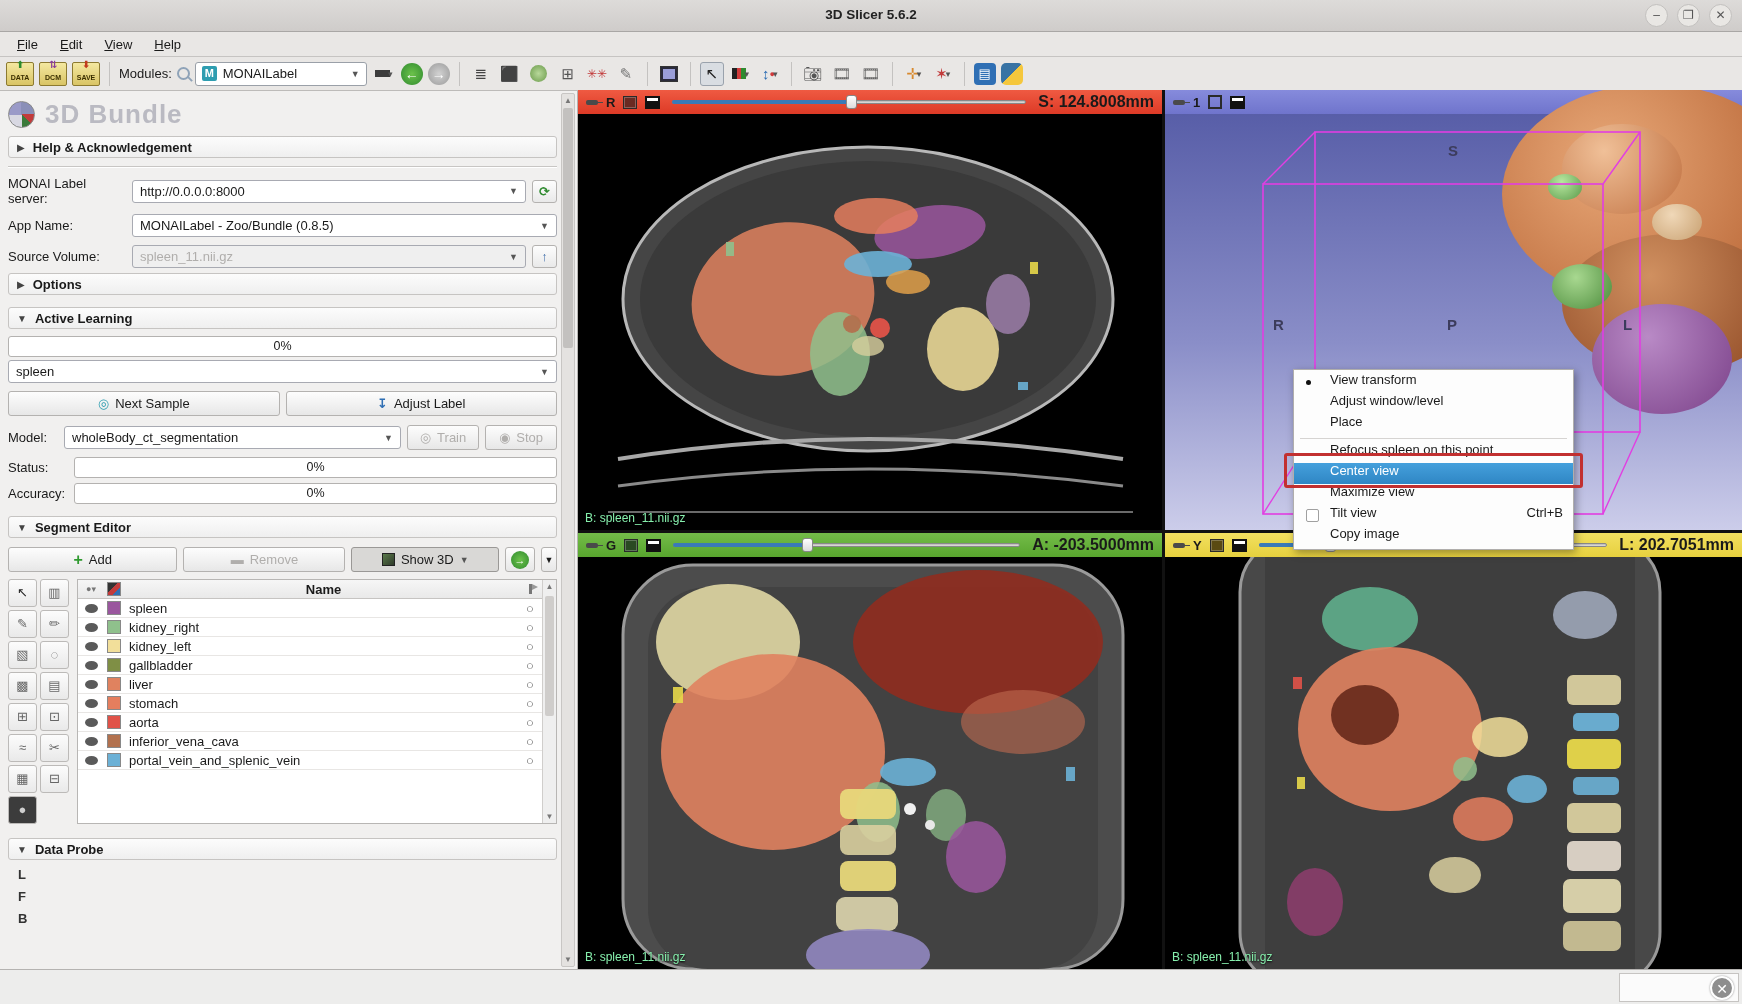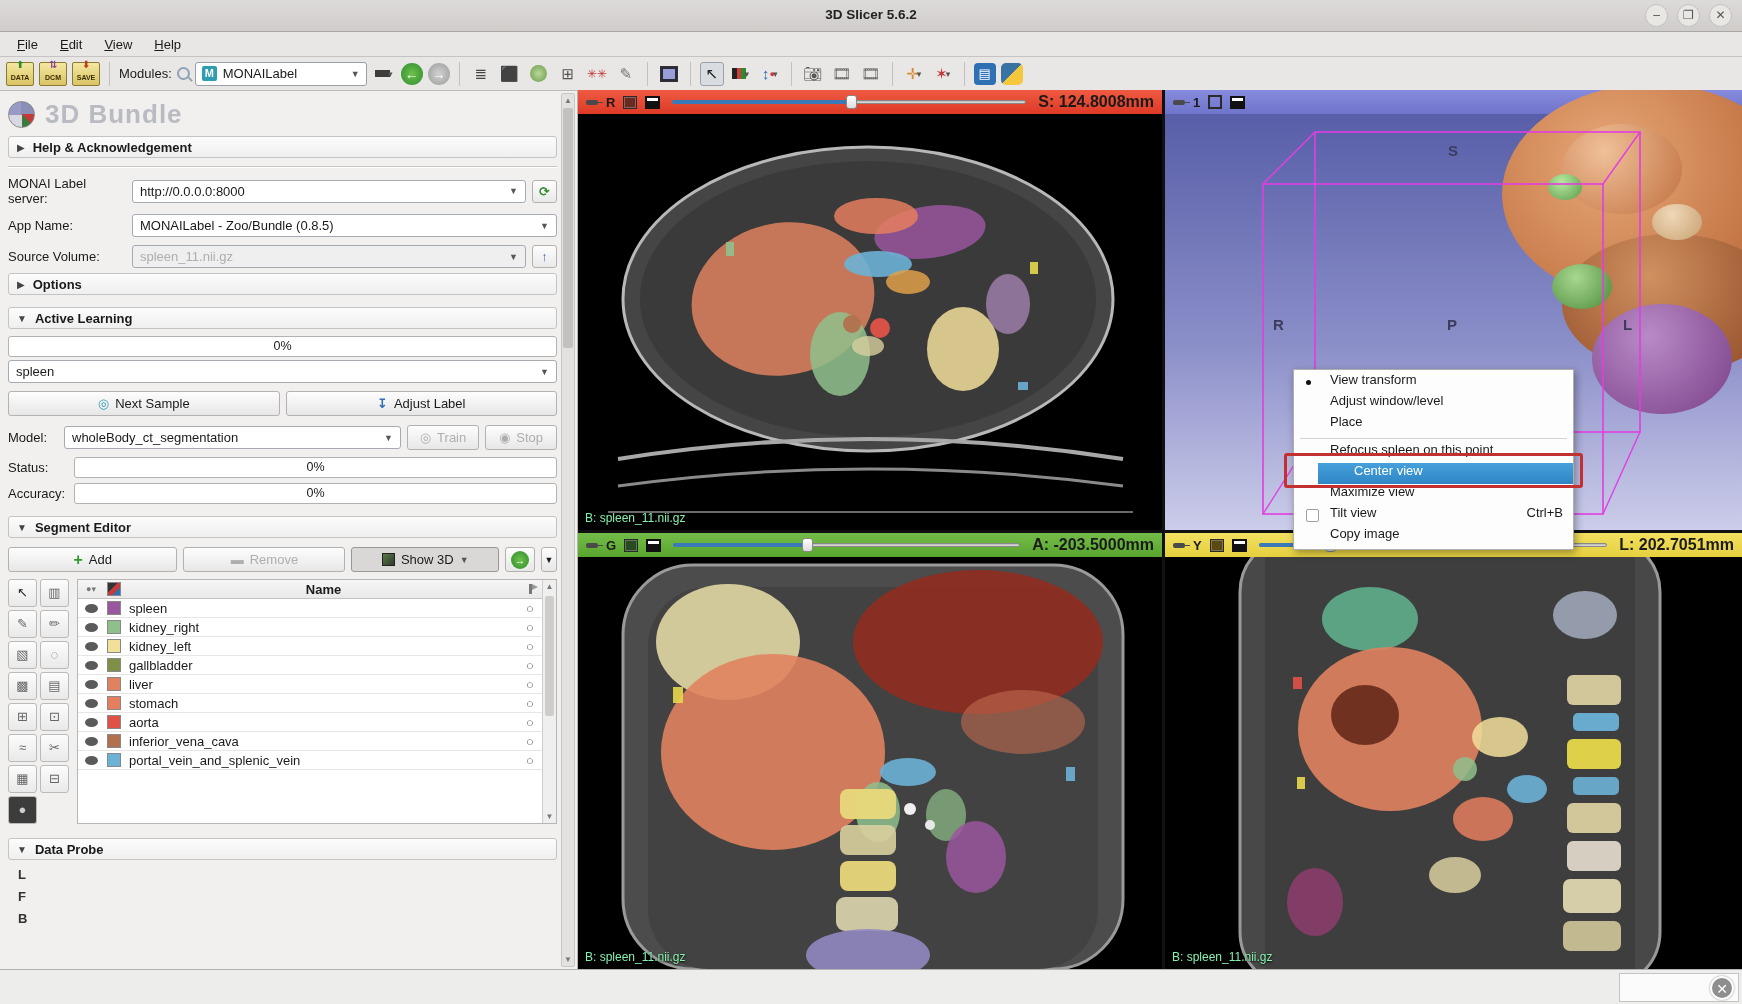--- a/index.html
+++ b/index.html
@@ -96,21 +96,21 @@
   .cornerlabel { position:absolute; left:7px; bottom:5px; color:#86efac; font-size:12px; text-shadow:0 1px 2px #000; }
 
   .vbody3d { background:linear-gradient(#585ea8 0%,#8a8ec8 55%,#cccdea 100%); }
   .blob { position:absolute; border-radius:50%; }
   .orientletter { position:absolute; font-size:15px; font-weight:bold; color:#3c3c5c; }
 
   
   .ctxmenu { position:absolute; left:715px; top:279px; width:281px; background:#fdfdfd; border:1px solid #b0aeac; box-shadow:2px 3px 8px rgba(0,0,0,.35); z-index:50; padding:2px 0; }
   .ctxitem { height:21px; display:flex; padding:0 10px 0 12px; gap:0; }
   .ctxitem .gutter { width:24px; flex:none; display:flex; align-items:center; }
-  .ctxitem.hl { background:linear-gradient(#45a0dc,#2f86c4); color:#fff;margin-left:24px; }
+  .ctxitem.hl { background:linear-gradient(#45a0dc,#2f86c4); color:#fff; }
   .ctxsep { height:1px; background:#d6d4d2; margin:3px 6px; }
   .ctxshortcut { margin-left:auto; }
   .bullet { width:5px; height:5px; border-radius:50%; background:#111; }
   .ctxcheck { width:13px; height:13px; border:1px solid #a0a0a0; background:#fff; border-radius:2px; }
   .redbox { position:absolute; left:706px; top:363px; width:299px; height:35px; border:3px solid #c23030; border-radius:3px; z-index:60; pointer-events:none; }
 
   
   .statusbar { position:absolute; left:0; top:969px; width:1742px; height:35px; background:#ededec; border-top:1px solid #b5b3b1; }
   .status-inset { position:absolute; right:3px; top:3px; width:120px; height:29px; background:#fbfbfb; border:1px solid #c6c4c2; }
   .errbtn { position:absolute; right:4px; top:2px; width:24px; height:24px; border-radius:50%; background:#8e8e8e; color:#fff; font-weight:bold; font-size:14px; text-align:center; line-height:23px; border:2px solid #fff; box-shadow:0 0 2px #888; }

